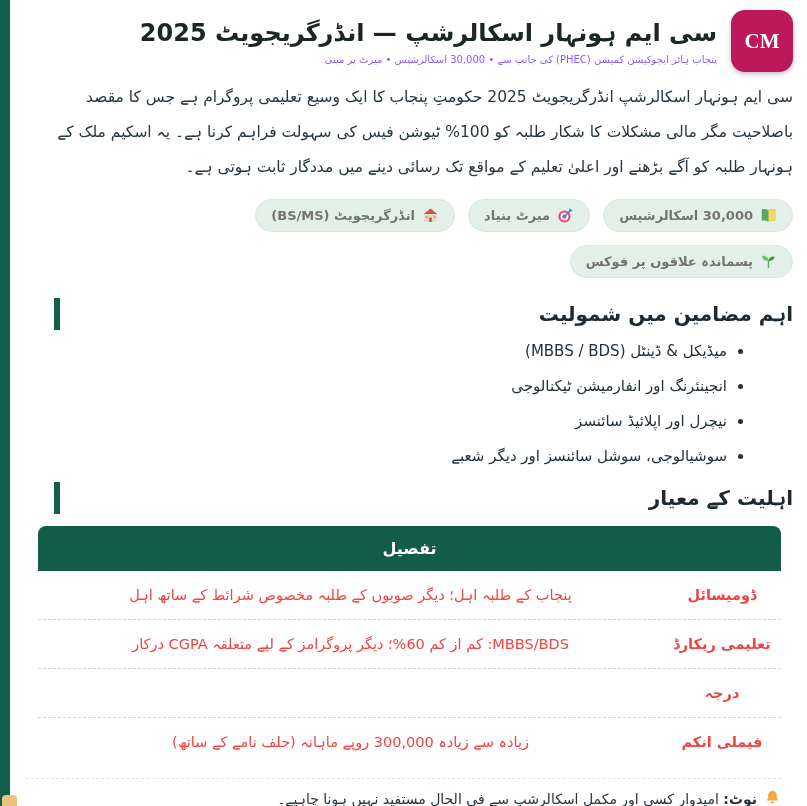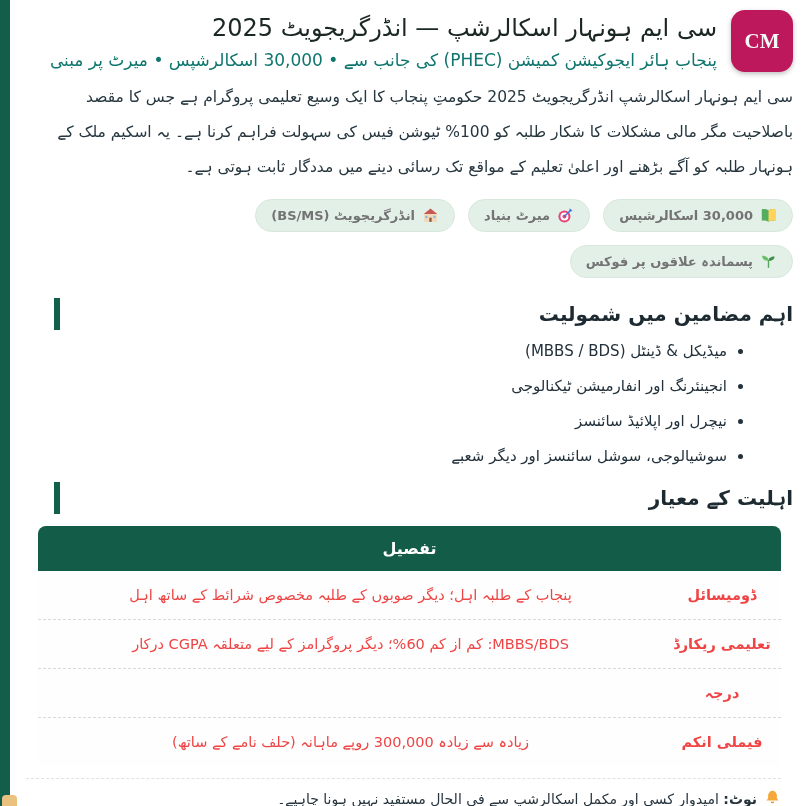--- a/index.html
+++ b/index.html
@@ -35,22 +35,22 @@
   .cm-badge {
     flex: 0 0 auto;
     width: 62px; height: 62px;
     background: #be185d; border-radius: 14px;
     color: #f5f8f6; font-family: Liberation Serif, serif;
     font-weight: bold; font-size: 21px;
     display: flex; align-items: center; justify-content: center;
     box-shadow: 0 2px 5px rgba(0,0,0,.25);
   }
   .hdr-text { text-align: right; }
-  .title { font-size: 24px; font-weight: normal; color: #1b2723; line-height: 1.35; }
-  .subtitle { font-size: 17px; color: #0f766e; margin-top: 5px; }
+  .title { font-size: 24px; font-weight: bold; color: #1b2723; line-height: 1.35; }
+  .subtitle { font-size: 10px; color: #8b5cf6; margin-top: 5px; }
   
   .intro {
     font-size: 15.5px; line-height: 2.25;
     color: #273740; margin: 6px 0 14px;
   }
   
   .pills { display: flex; flex-wrap: wrap; gap: 13px; margin: 4px 0 20px; }
   .pill {
     display: inline-flex; align-items: center; gap: 7px;
     background: #e3f0e7; border: 1px solid #d6e8db;

